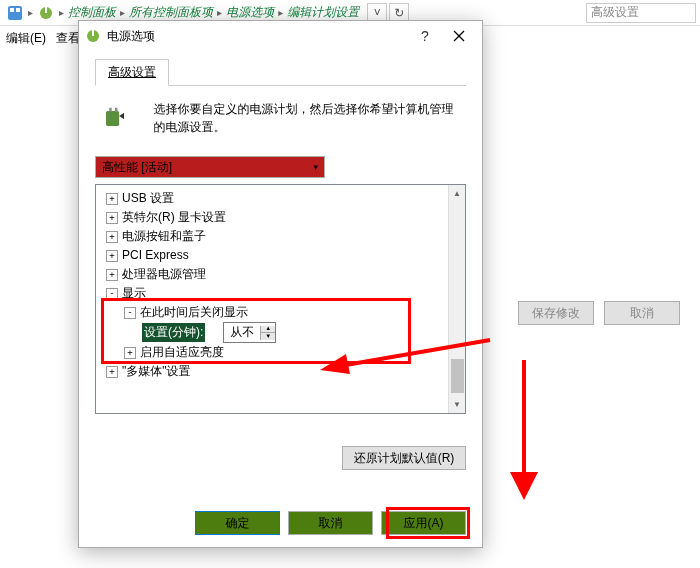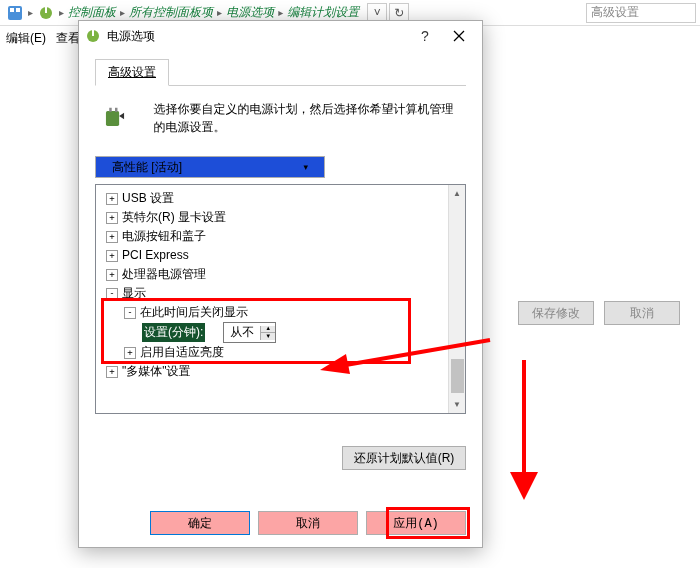--- a/index.html
+++ b/index.html
@@ -33,21 +33,21 @@
 
 .tab-strip { display: flex; border-bottom: 1px solid #ccc; }
 .tab { padding: 4px 12px; border: 1px solid #ccc; border-bottom: 1px solid #fff; background: #fff; margin-bottom: -1px; text-decoration: underline; }
 
 
 .desc-area { display: flex; gap: 26px; padding: 14px 6px 20px 6px; align-items: flex-start; }
 .desc-icon { width: 32px; height: 32px; }
 .desc-text { font-size: 12px; line-height: 1.5; }
 
 
-.plan-select { width: 230px; height: 22px; border: 1px solid #adadad; display: flex; align-items: center; padding: 0 16px; justify-content: space-between; background: #1d4ed8; }
+.plan-select { width: 230px; height: 22px; border: 1px solid #adadad; display: flex; align-items: center; padding: 0 6px; justify-content: space-between; background: #b91c1c; }
 .plan-select span.caret { font-size: 9px; }
 
 
 .tree-wrap { border: 1px solid #828790; margin-top: 6px; height: 230px; overflow: hidden; position: relative; }
 .tree { padding: 4px; font-size: 12px; line-height: 19px; }
 .tree-row { display: flex; align-items: center; }
 .exp { width: 12px; height: 12px; border: 1px solid #999; display: inline-flex; align-items: center; justify-content: center; font-size: 9px; margin-right: 4px; font-family: monospace; line-height: 1; }
 .indent0 { padding-left: 6px; }
 .indent1 { padding-left: 24px; }
 .indent2 { padding-left: 42px; }
@@ -63,21 +63,21 @@
 
 .red-box-tree { position: absolute; border: 3px solid #ff0000; pointer-events: none; }
 .rb1 { left: 5px; top: 113px; width: 310px; height: 66px; }
 
 
 .restore-row { display: flex; justify-content: flex-end; margin-top: 8px; }
 .restore-btn { width: 124px; height: 24px; border: 1px solid #adadad; background: #e1e1e1; display: flex; align-items: center; justify-content: center; margin-top: 24px; }
 
 
 .dialog-buttons { position: absolute; bottom: 12px; right: 16px; display: flex; gap: 8px; }
-.dlg-btn { width: 100px; height: 24px; border: 1px solid #adadad; background: #fca5a5; display: flex; align-items: center; justify-content: center; font-family: Liberation Mono, monospace; }
+.dlg-btn { width: 85px; height: 24px; border: 1px solid #adadad; background: #4d7c0f; display: flex; align-items: center; justify-content: center; }
 .dlg-btn.default { border: 1px solid #0078d7; }
 .rb-apply { position: absolute; border: 3px solid #ff0000; width: 84px; height: 32px; right: 12px; bottom: 8px; pointer-events: none; }
 
 
 .arrow-svg { position: absolute; pointer-events: none; }
 </style>
 </head>
 <body>
 
 <div class="breadcrumb-bar">

